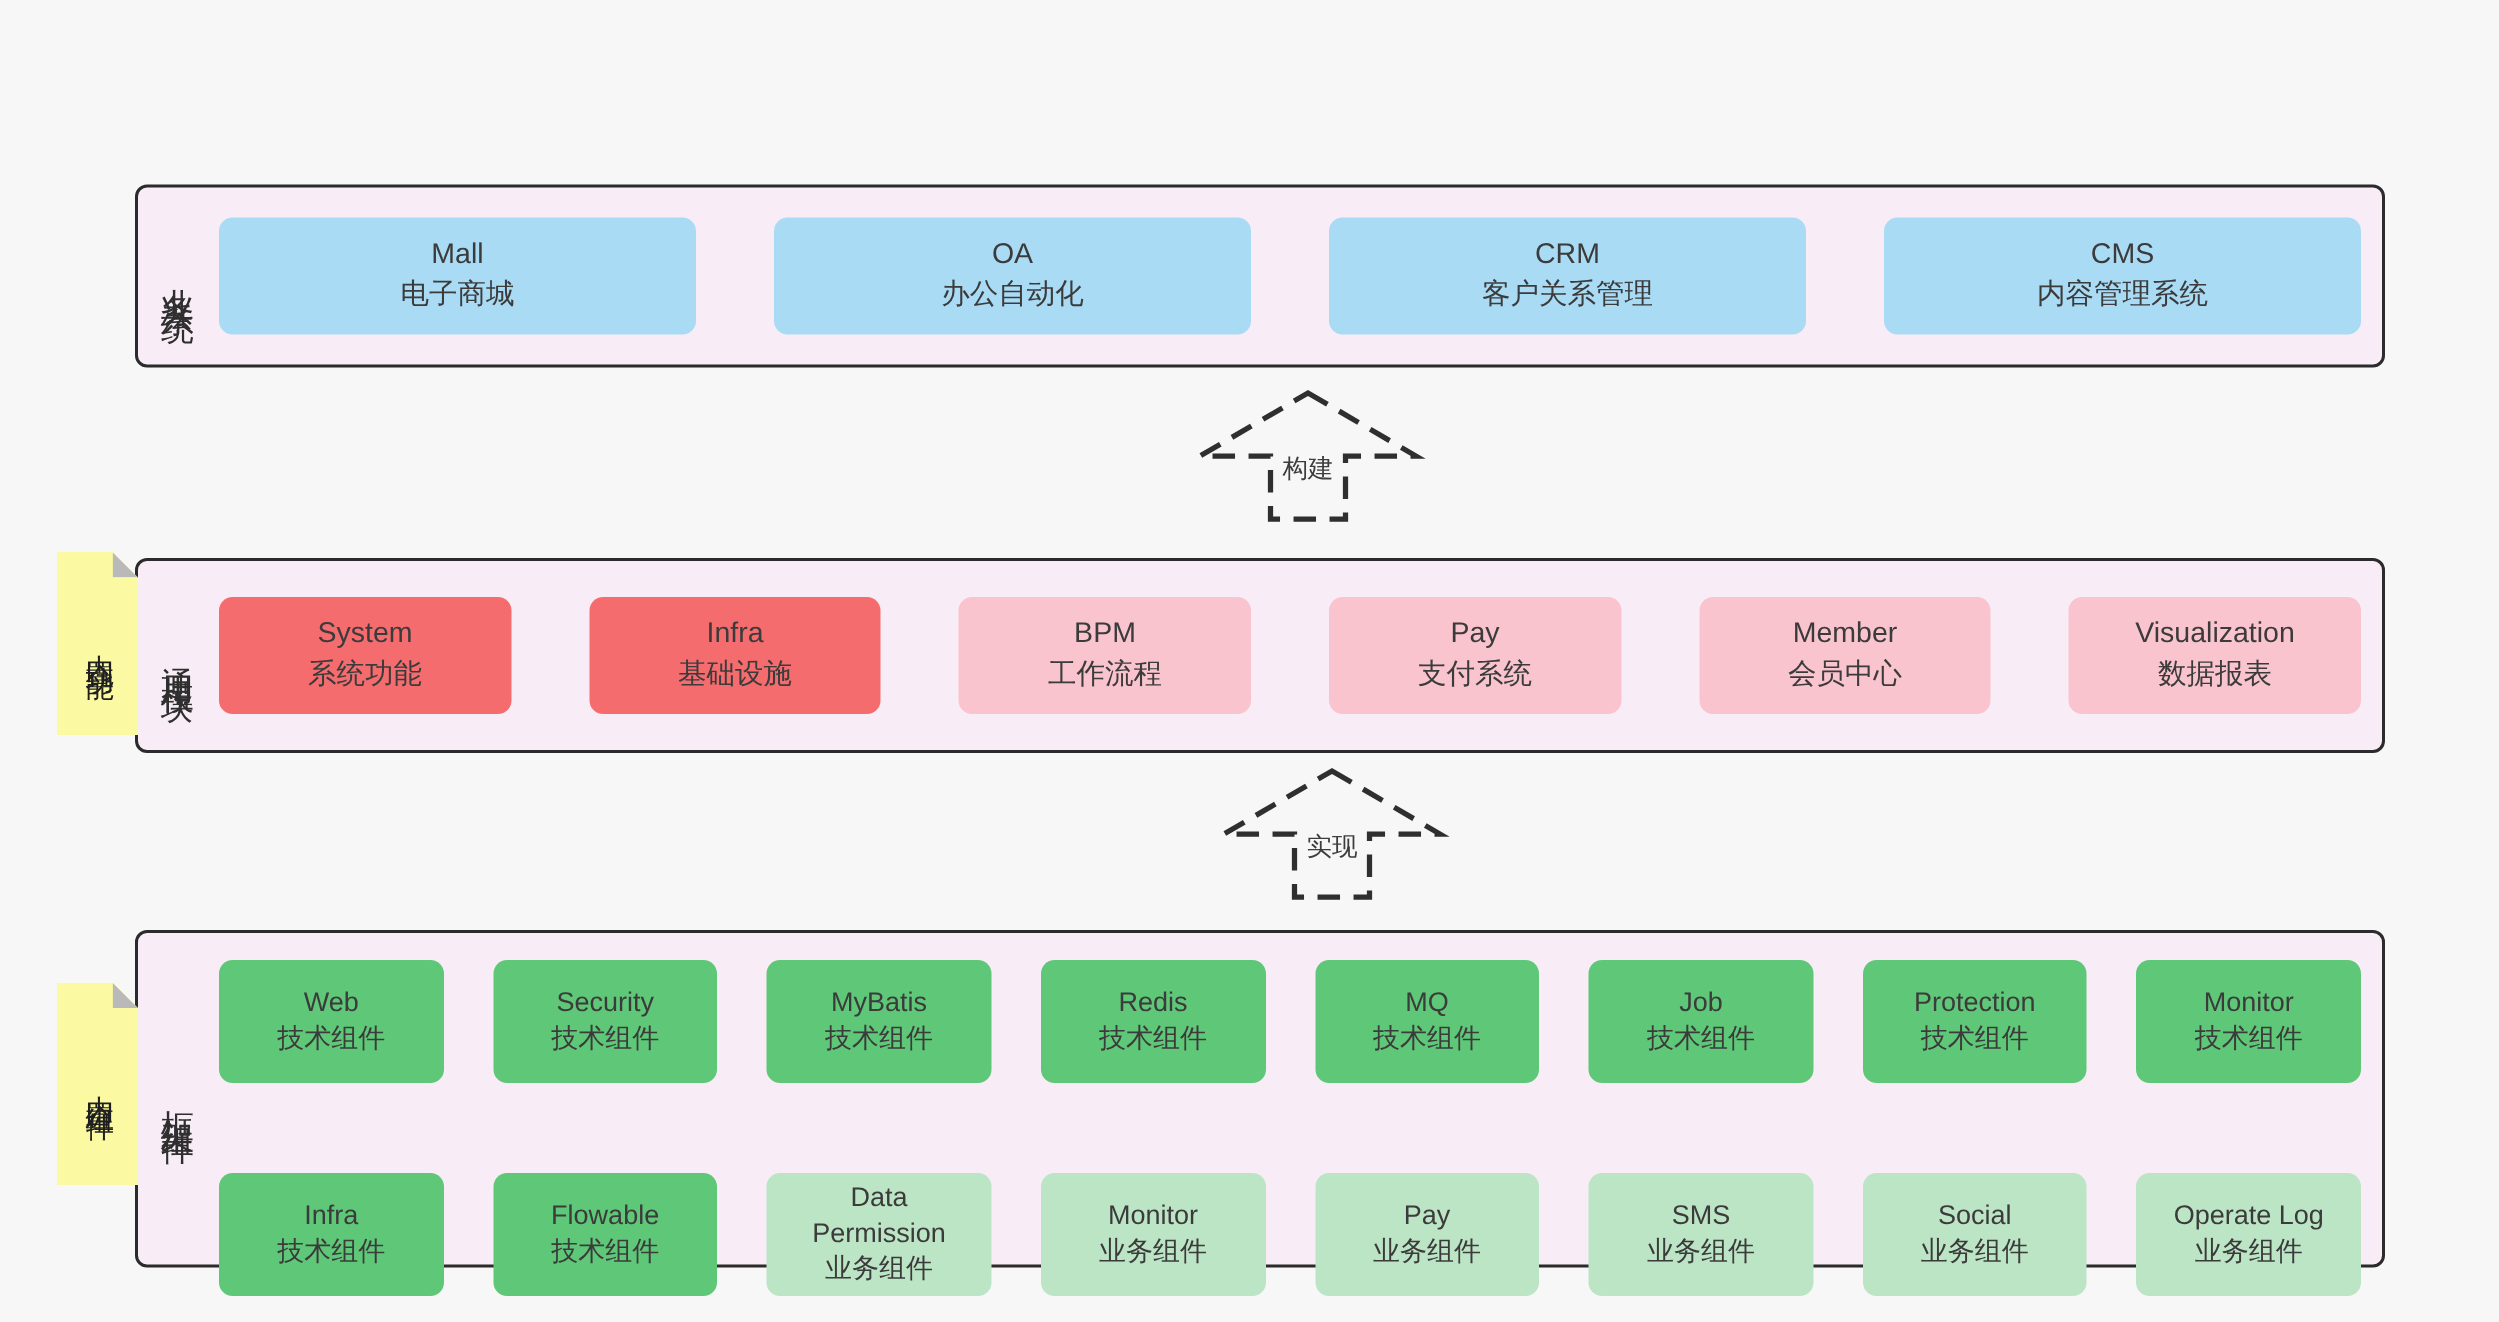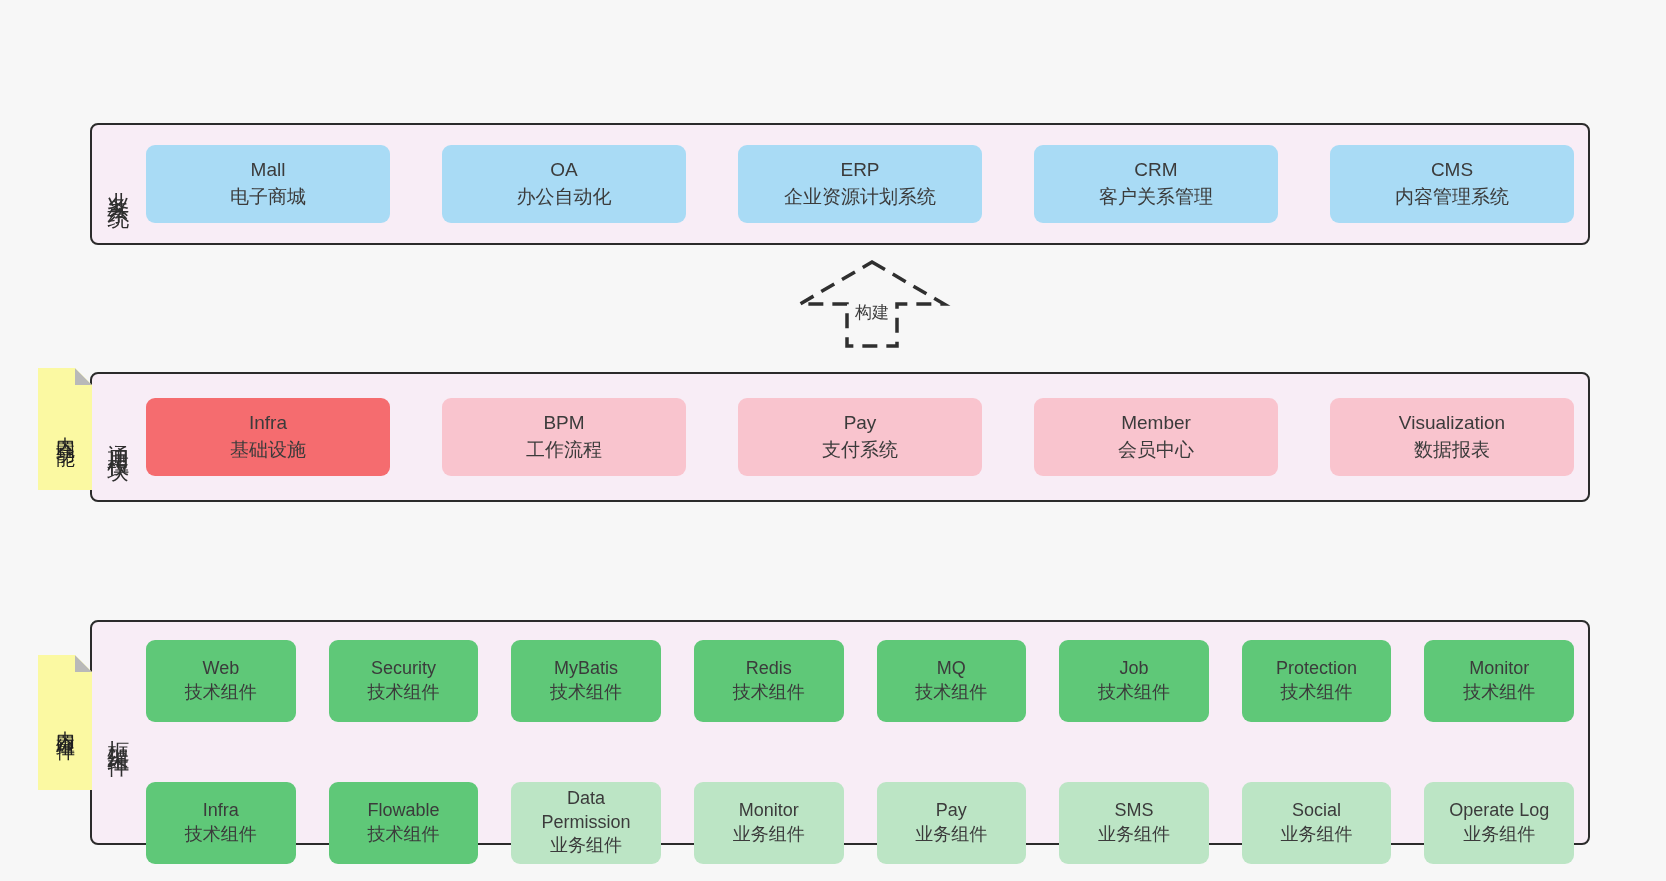--- a/index.html
+++ b/index.html
@@ -104,24 +104,20 @@
     <div class="row6">
       <div class="box v-blue">
         <div>Mall</div>
         <div>电子商城</div>
       </div>
       <div class="box v-blue">
         <div>OA</div>
         <div>办公自动化</div>
       </div>
       <div class="box v-blue">
-        <div>ERP</div>
-        <div>企业资源计划系统</div>
-      </div>
-      <div class="box v-blue">
         <div>CRM</div>
         <div>客户关系管理</div>
       </div>
       <div class="box v-blue">
         <div>CMS</div>
         <div>内容管理系统</div>
       </div>
     </div>
   </section>
 
@@ -129,20 +125,24 @@
     <svg width="160" height="92" viewBox="0 0 160 92">
       <polygon points="80,4 152,46 105,46 105,88 55,88 55,46 8,46" fill="none" stroke="#2f2f2f" stroke-width="3.5" stroke-dasharray="15 9" stroke-linejoin="miter"></polygon>
     </svg>
     <span class="arrow-label">构建</span>
   </div>
 
   <section class="container layer-modules">
     <div class="vlabel">通用模块</div>
     <div class="row6">
       <div class="box v-red">
+        <div>System</div>
+        <div>系统功能</div>
+      </div>
+      <div class="box v-red">
         <div>Infra</div>
         <div>基础设施</div>
       </div>
       <div class="box v-pink">
         <div>BPM</div>
         <div>工作流程</div>
       </div>
       <div class="box v-pink">
         <div>Pay</div>
         <div>支付系统</div>
@@ -151,20 +151,26 @@
         <div>Member</div>
         <div>会员中心</div>
       </div>
       <div class="box v-pink">
         <div>Visualization</div>
         <div>数据报表</div>
       </div>
     </div>
   </section>
 
+  <div class="arrow arrow-implement">
+    <svg width="160" height="92" viewBox="0 0 160 92">
+      <polygon points="80,4 152,46 105,46 105,88 55,88 55,46 8,46" fill="none" stroke="#2f2f2f" stroke-width="3.5" stroke-dasharray="15 9" stroke-linejoin="miter"></polygon>
+    </svg>
+    <span class="arrow-label">实现</span>
+  </div>
 
   <section class="container layer-components">
     <div class="vlabel">框架组件</div>
     <div class="grid8">
       <div class="box v-green">
         <div>Web</div>
         <div>技术组件</div>
       </div>
       <div class="box v-green">
         <div>Security</div>

